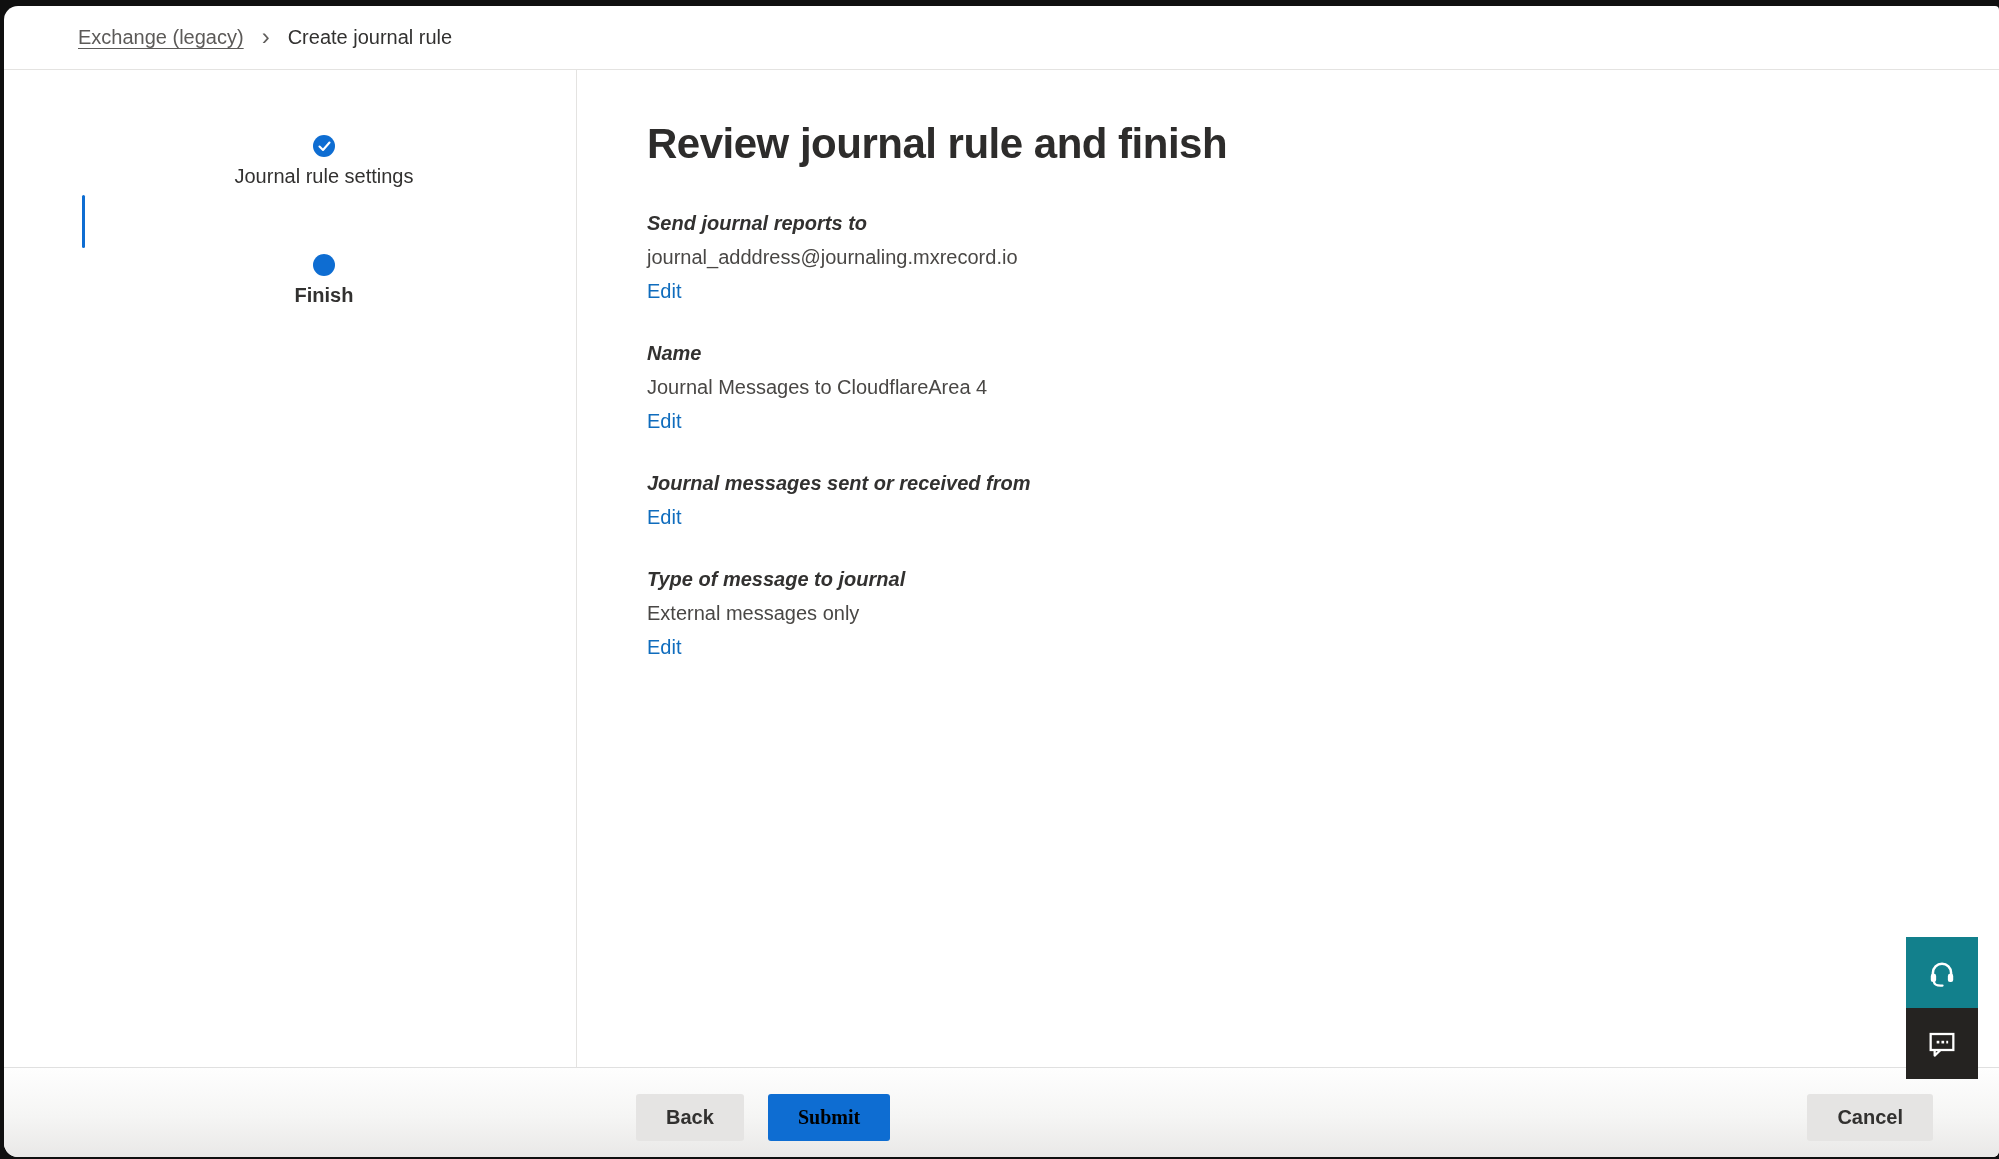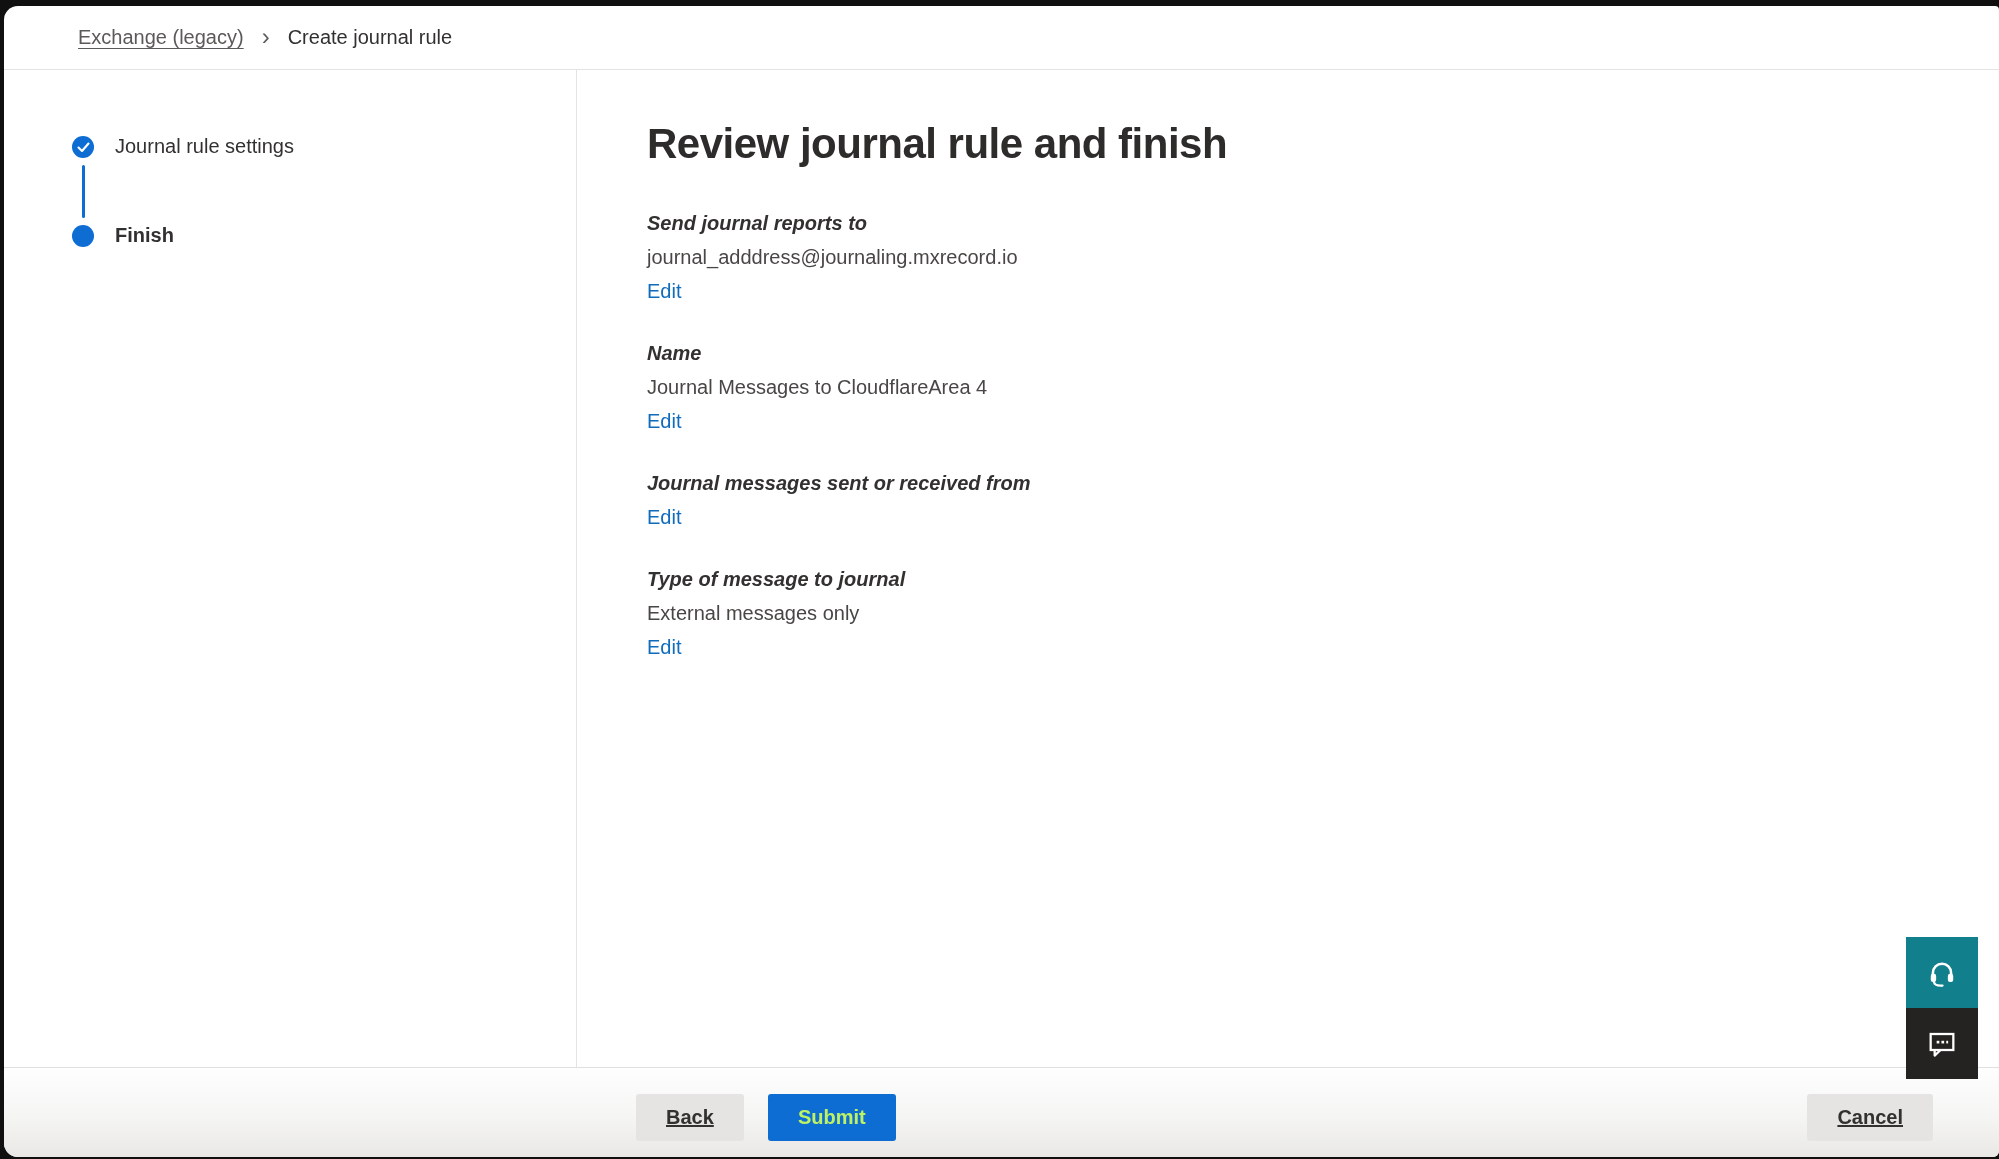--- a/index.html
+++ b/index.html
@@ -32,21 +32,21 @@
   }
   .crumb-link{color:#5c5a58;text-decoration:underline;text-underline-offset:4px;text-decoration-thickness:1px;cursor:pointer;}
   .crumb-sep{color:#605e5c;font-size:24px;margin:0 18px;line-height:1;position:relative;top:-1px;}
   .crumb-current{color:var(--text-dark);}
   
   .content{flex:1;display:flex;min-height:0;}
   .steps-pane{
     width:573px;flex:none;border-right:1px solid var(--divider);
     padding:65px 0 0 68px;
   }
-  .step-row{display:flex;align-items:flex-end;gap:21px;cursor:pointer;}
+  .step-row{display:flex;align-items:center;gap:8px;cursor:pointer;flex-direction:column;}
   .step-circle{
     width:22px;height:22px;border-radius:50%;flex:none;
     background:var(--accent-blue);display:flex;align-items:center;justify-content:center;
   }
   .step-label{font-size:20px;color:var(--text-dark);}
   .step-label.current{font-weight:700;}
   .step-connector{width:3px;height:53px;background:var(--accent-blue);margin:7px 0 6px 10px;border-radius:2px;}
   
   .main-pane{flex:1;padding:48px 24px 0 70px;min-width:0;}
   .page-title{font-size:42px;line-height:52px;font-weight:700;color:#2d2c2b;margin:0 0 40px 0;letter-spacing:-0.5px;}
@@ -58,22 +58,22 @@
   .footer{
     height:90px;flex:none;position:relative;
     border-top:1px solid #e0e0e0;
     background:linear-gradient(180deg,#fefefe 0%,#f5f5f4 55%,#e9e8e7 100%);
   }
   .btn{
     position:absolute;top:26px;height:47px;padding:0 30px;
     font-family:"Liberation Sans", sans-serif;
     font-size:20px;font-weight:700;border:none;border-radius:3px;cursor:pointer;
   }
-  .btn-neutral{background:#e5e4e3;color:var(--text-dark);text-decoration:underline;}
-  .btn-primary{background:var(--accent-blue);color:#bef264;}
+  .btn-neutral{background:#e5e4e3;color:var(--text-dark);}
+  .btn-primary{background:var(--accent-blue);color:#000000;font-family:Liberation Serif, serif;}
   .btn-back{left:632px;}
   .btn-submit{left:764px;}
   .btn-cancel{right:66px;}
   
   .float-stack{position:absolute;top:937px;right:21px;z-index:10;display:flex;flex-direction:column;}
   .float-btn{width:72px;height:71px;border:none;cursor:pointer;display:flex;align-items:center;justify-content:center;padding:0;}
   .float-btn.help{background:var(--help-teal);}
   .float-btn.feedback{background:var(--feedback-dark);}
   .float-btn svg{display:block;}
 </style>

